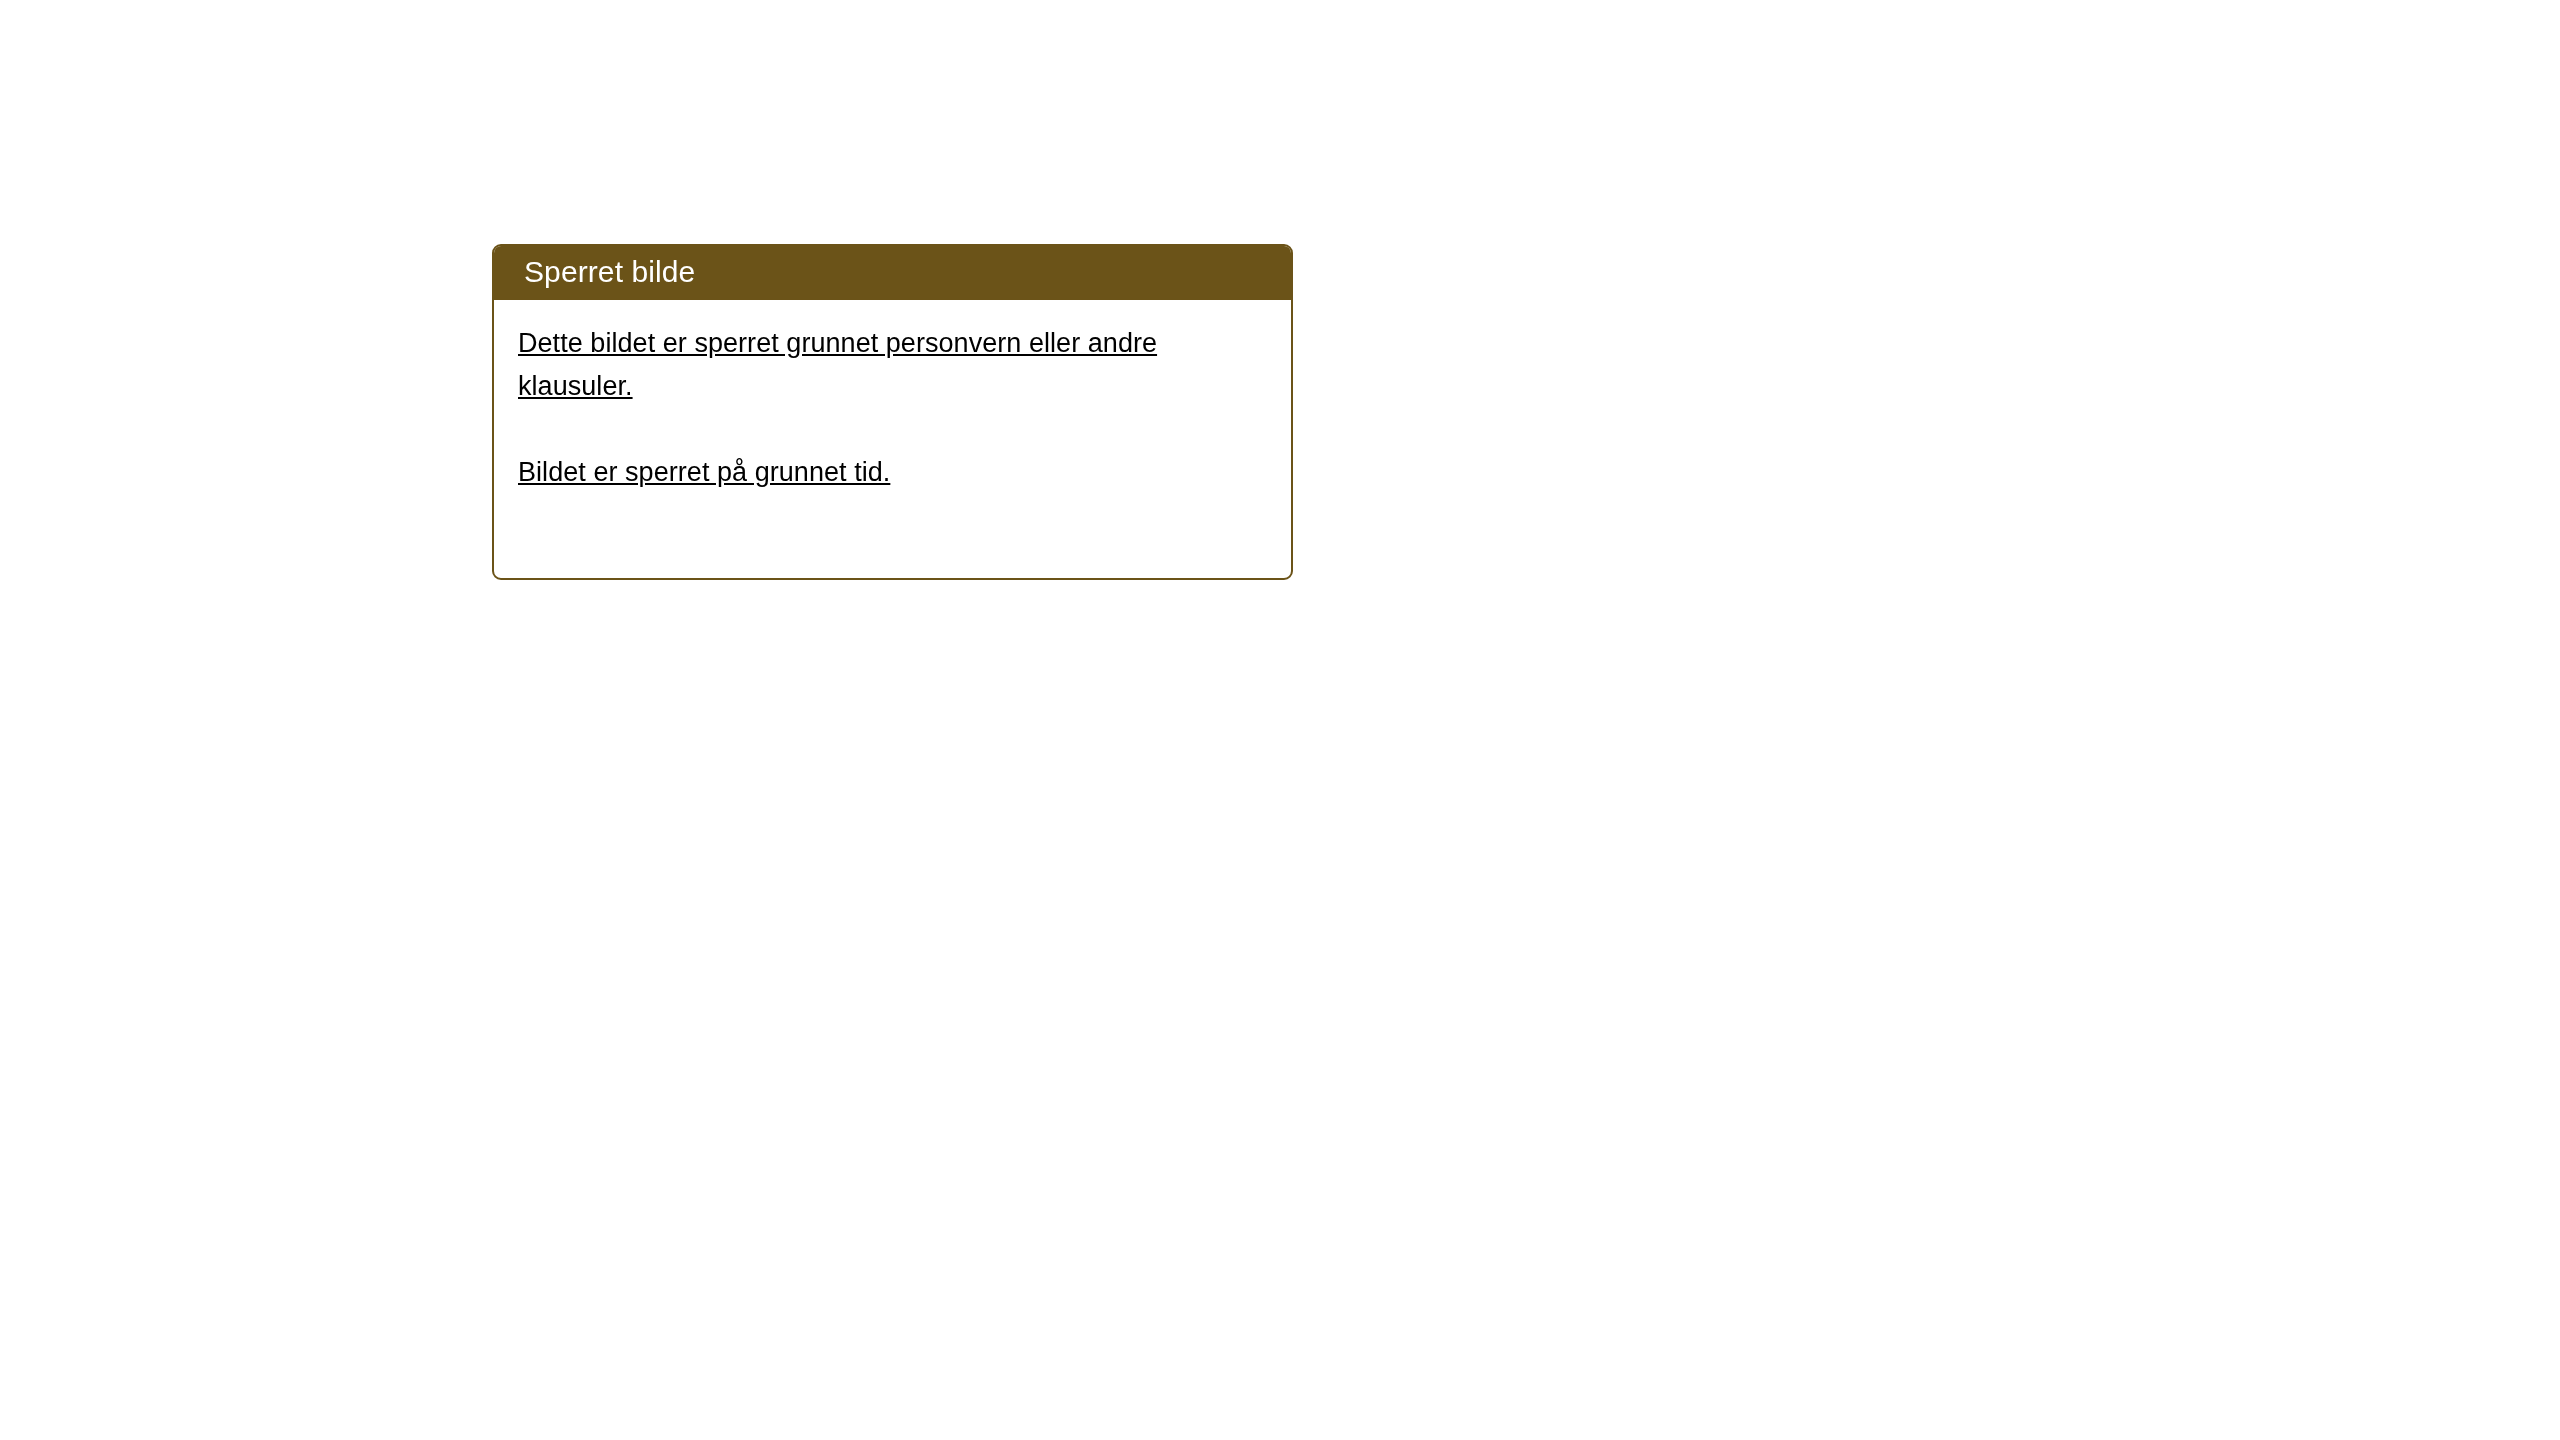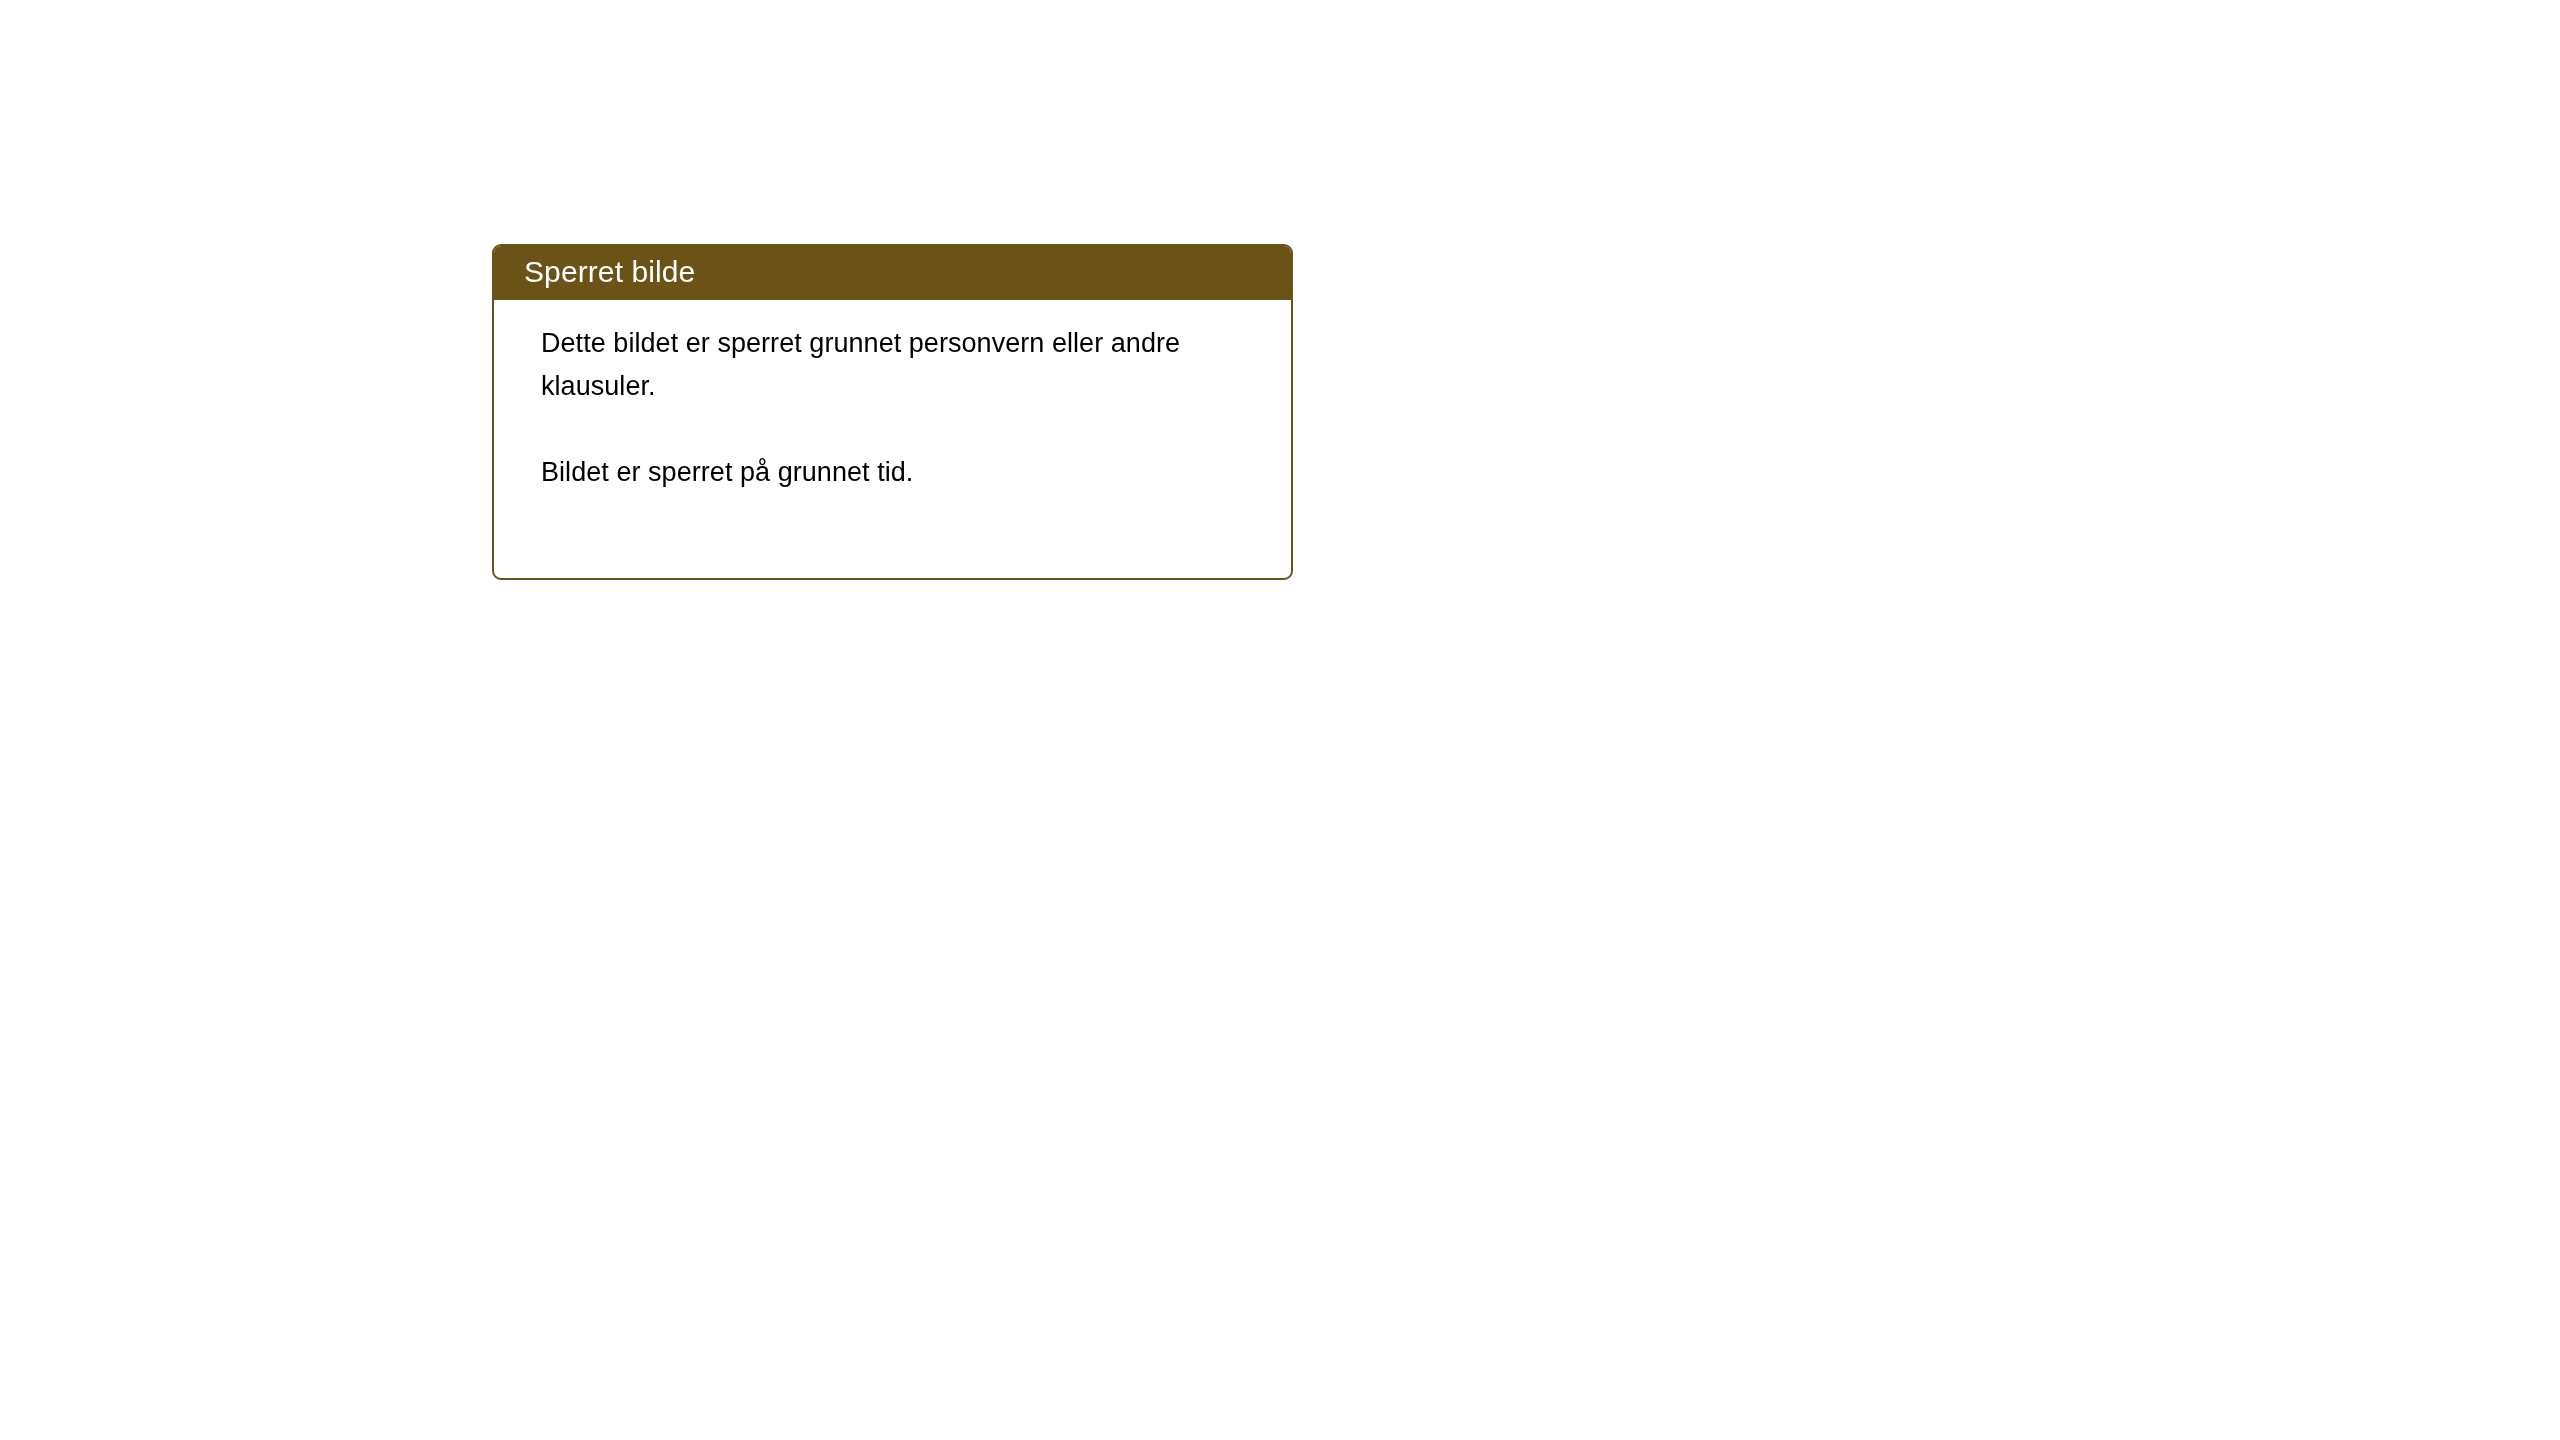--- a/index.html
+++ b/index.html
@@ -63,22 +63,23 @@
     color: #ffffff;
     font-size: 30px;
     font-weight: 400;
     line-height: 1;
     letter-spacing: 0.1px;
     white-space: nowrap;
   }
 
   .card-body {
     flex: 1 1 auto;
-    padding: 22px 30px 0 47px;
+    padding: 22px 30px 0 24px;
     box-sizing: border-box;
+    text-decoration: underline;
   }
 
   .card-paragraph {
     color: #000000;
     font-size: 27px;
     font-weight: 400;
     line-height: 43px;
     margin: 0;
     letter-spacing: 0.05px;
   }

